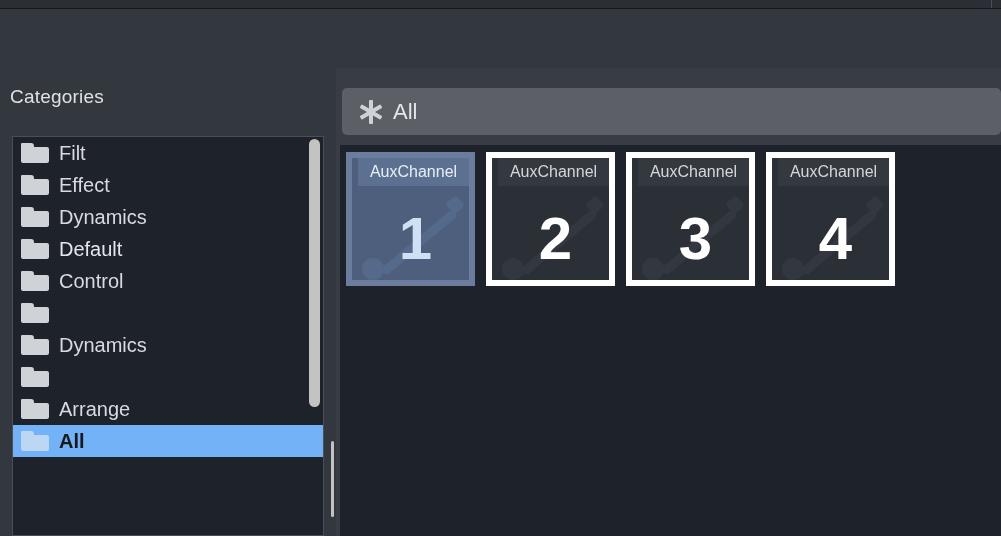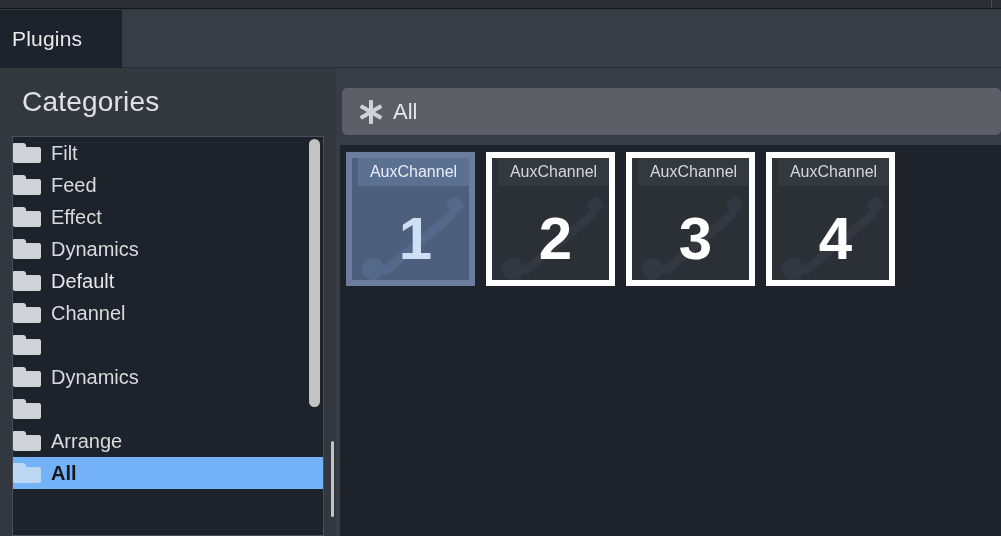--- a/index.html
+++ b/index.html
@@ -61,39 +61,40 @@
 
   
   .sidebar {
     position: absolute;
     left: 0; top: 68px;
     width: 336px; height: 468px;
     background: #33373e;
   }
   .sidebar-title {
     position: absolute;
-    left: 22px; top: 18px;
+    left: 10px; top: 18px;
     color: #dfe1e5;
-    font-size: 28px;
+    font-size: 19px;
     letter-spacing: .2px;
   }
 
   .cat-list {
     position: absolute;
     left: 12px; top: 68px;
     width: 312px; height: 400px;
     background: #1e222a;
     border: 1px solid #4a4f57;
     overflow: hidden;
   }
   .cat-row {
     position: relative;
     height: 32px;
     display: flex;
     align-items: center;
+    padding-left: 8px;
     cursor: default;
   }
   .cat-row.selected { background: #74b2f7; }
 
   .folder {
     position: relative;
     width: 28px; height: 20px;
     flex: 0 0 auto;
     margin-right: 10px;
   }
@@ -276,49 +277,37 @@
 </style>
 </head>
 <body>
 
 <div id="app">
 
   <div class="top-strip">
     <div class="top-strip-inner"></div>
   </div>
 
-  <div class="tab-bar">
-    <div class="tab">
-      <span class="tab-label">Plugins</span>
-    </div>
-  </div>
 
   <div class="sidebar">
     <div class="sidebar-title">Categories</div>
 
     <div class="cat-list" id="cat-list">
         <div class="cat-row">
           <span class="folder">
             <span class="tab-top"></span>
             <span class="body"></span>
           </span>
           <span class="cat-label">Filt</span>
         </div>
         <div class="cat-row">
           <span class="folder">
             <span class="tab-top"></span>
             <span class="body"></span>
           </span>
-          <span class="cat-label">Feed</span>
-        </div>
-        <div class="cat-row">
-          <span class="folder">
-            <span class="tab-top"></span>
-            <span class="body"></span>
-          </span>
           <span class="cat-label">Effect</span>
         </div>
         <div class="cat-row">
           <span class="folder">
             <span class="tab-top"></span>
             <span class="body"></span>
           </span>
           <span class="cat-label">Dynamics</span>
         </div>
         <div class="cat-row bold">
@@ -326,21 +315,21 @@
             <span class="tab-top"></span>
             <span class="body"></span>
           </span>
           <span class="cat-label">Default</span>
         </div>
         <div class="cat-row">
           <span class="folder">
             <span class="tab-top"></span>
             <span class="body"></span>
           </span>
-          <span class="cat-label">Channel</span>
+          <span class="cat-label">Control</span>
         </div>
         <div class="cat-row">
           <span class="folder">
             <span class="tab-top"></span>
             <span class="body"></span>
           </span>
         </div>
         <div class="cat-row">
           <span class="folder">
             <span class="tab-top"></span>

